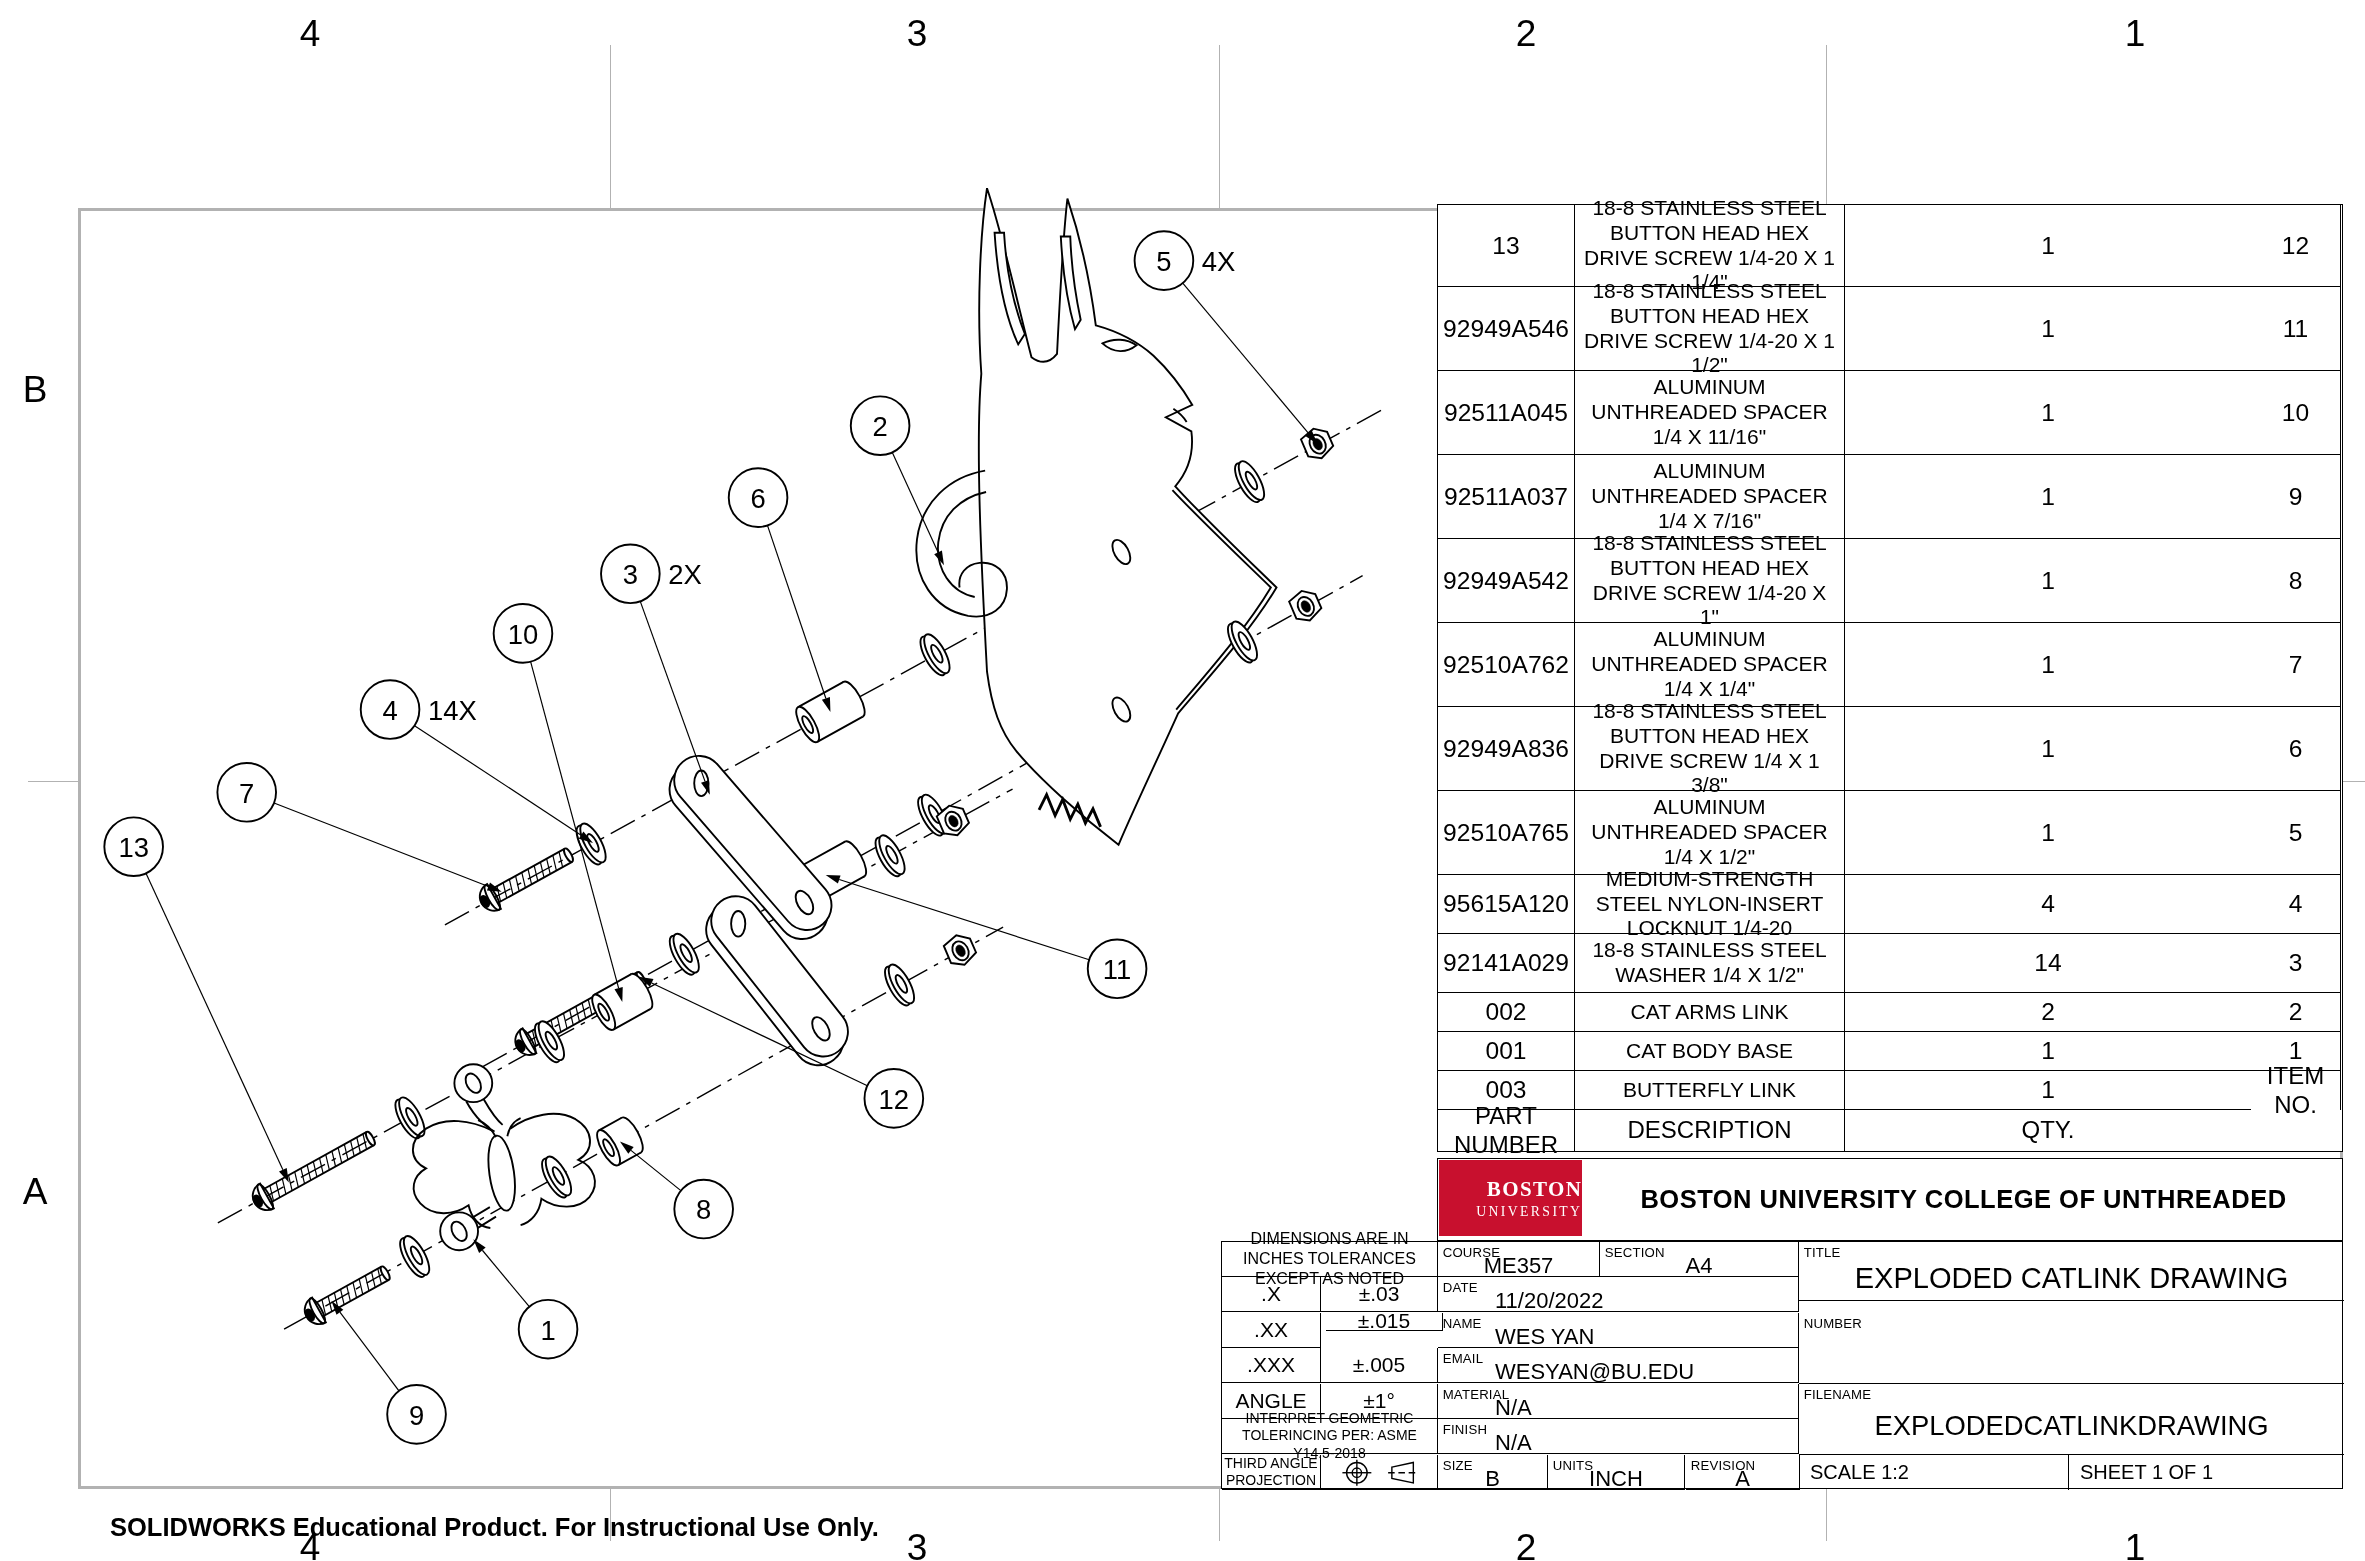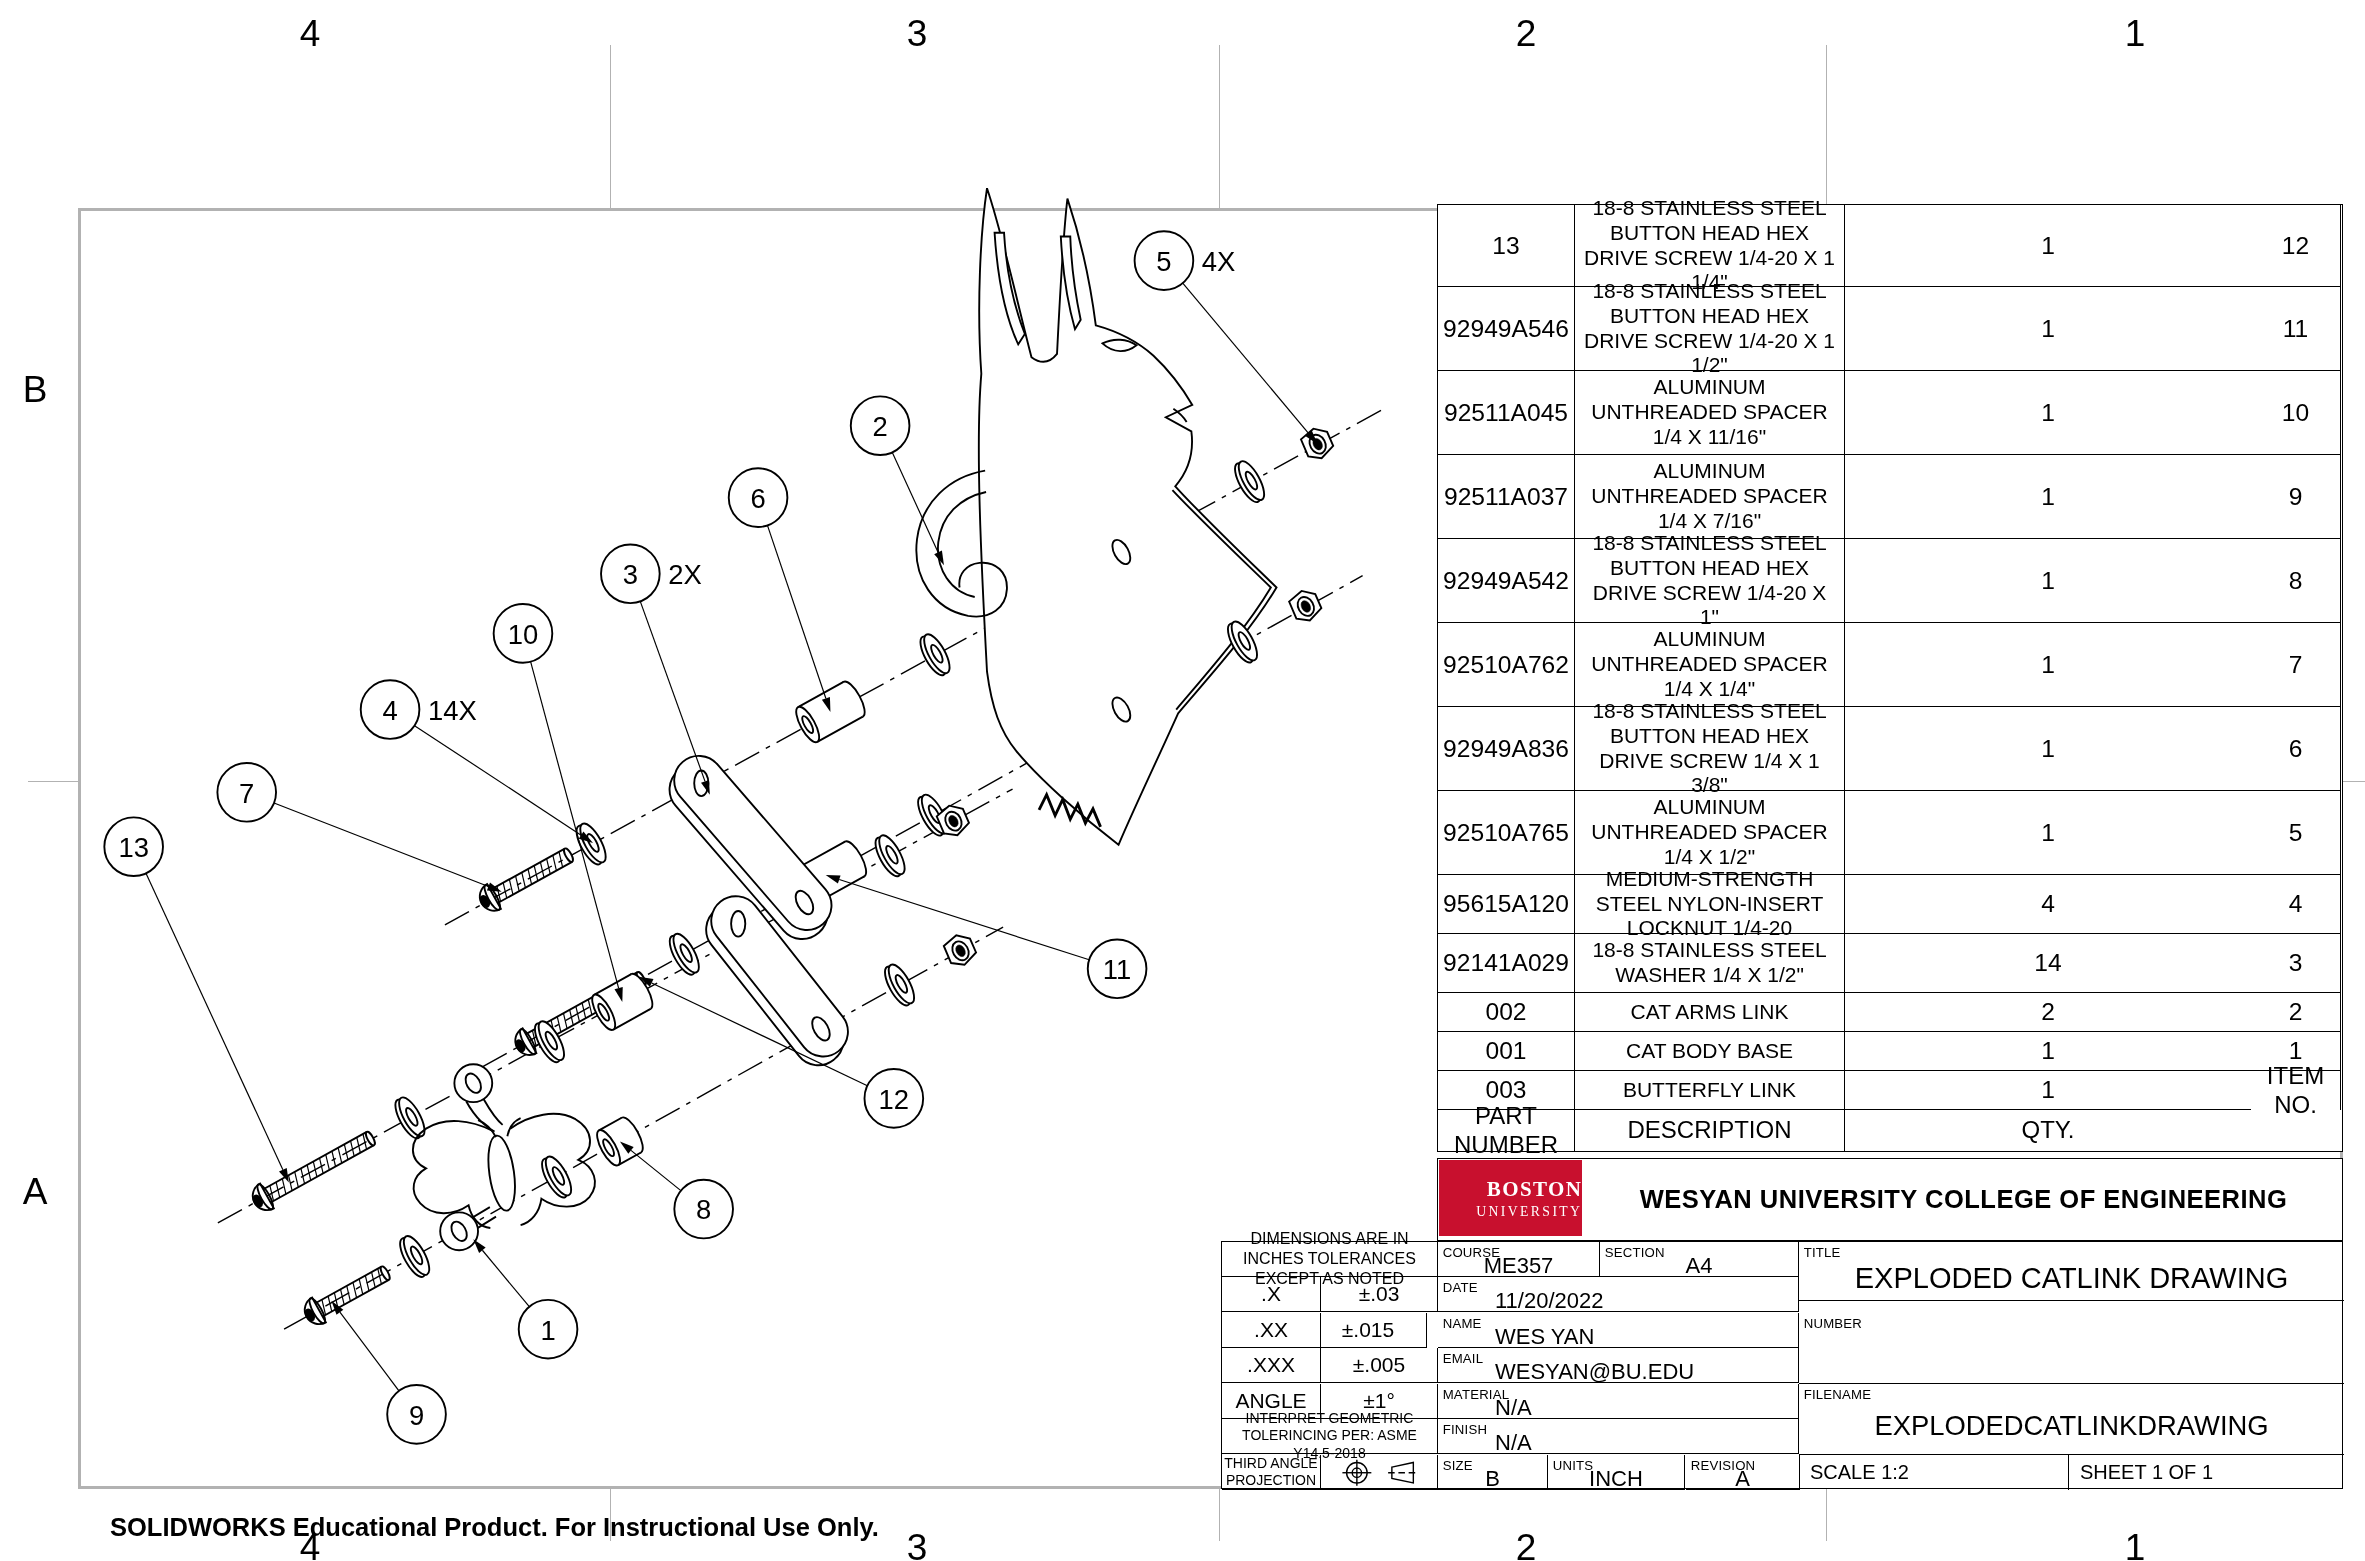--- a/index.html
+++ b/index.html
@@ -456,38 +456,38 @@
     <div class="c hdr bot ">PART NUMBER</div>
     <div class="c hdr bot ">DESCRIPTION</div>
     <div class="c hdr bot last">QTY.</div>
   </div>
 
 <div id="tbstrip">
   <div id="bulogo" style="background: rgb(200, 16, 46);">
     <div class="l1">BOSTON</div>
     <div class="l2">UNIVERSITY</div>
   </div>
-  <div id="org">WESYAN UNIVERSITY COLLEGE OF ENGINEERING</div>
+  <div id="org">BOSTON UNIVERSITY COLLEGE OF UNTHREADED</div>
 </div>
 
 <div id="tbgrid">
 
   <div class="tc" style="left:0;top:0;width:216px;height:35px">
     <div class="mid">DIMENSIONS ARE IN INCHES TOLERANCES EXCEPT AS NOTED</div>
     </div>
   <div class="tc" style="left:0;top:35px;width:99px;height:35px">
     <div class="mid" style="font-size:21px">.X</div>
     </div>
   <div class="tc" style="left:99px;top:35px;width:117px;height:35px">
     <div class="mid" style="font-size:21px">±.03</div>
     </div>
   <div class="tc" style="left:0;top:71px;width:99px;height:35px">
     <div class="mid" style="font-size:21px">.XX</div>
     </div>
-  <div class="tc" style="left:88px;top:71px;width:117px;height:35px">
+  <div class="tc" style="left:104px;top:71px;width:117px;height:18px">
     <div class="mid" style="font-size:21px">±.015</div>
     </div>
   <div class="tc" style="left:0;top:106px;width:99px;height:35px">
     <div class="mid" style="font-size:21px">.XXX</div>
     </div>
   <div class="tc" style="left:99px;top:106px;width:117px;height:35px">
     <div class="mid" style="font-size:21px">±.005</div>
     </div>
   <div class="tc" style="left:0;top:142px;width:99px;height:35px">
     <div class="mid" style="font-size:21px">ANGLE</div>

